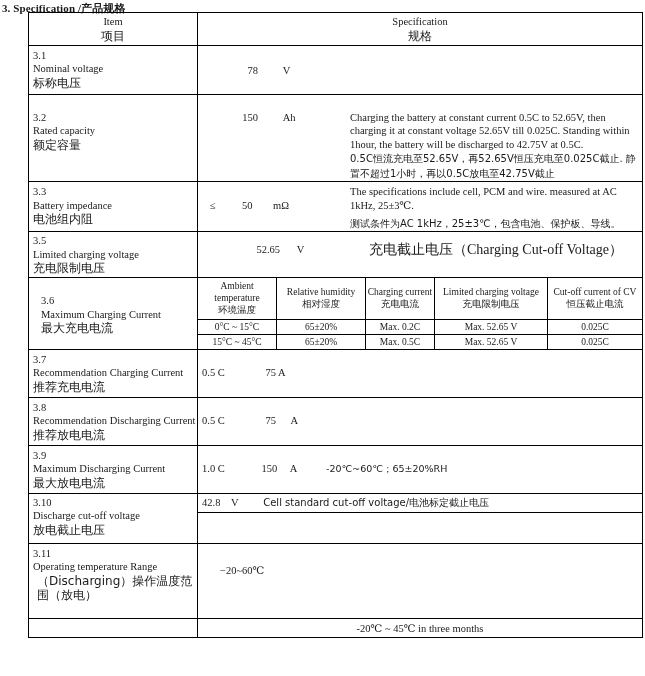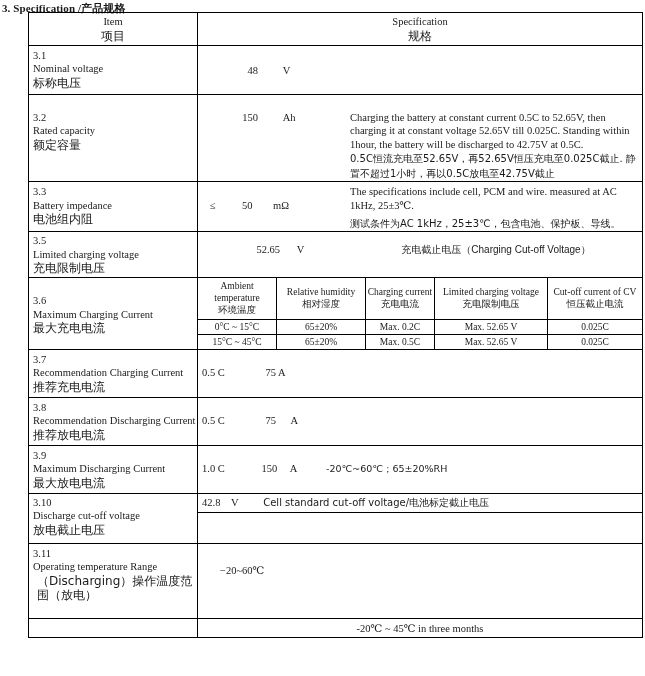--- a/index.html
+++ b/index.html
@@ -111,21 +111,21 @@
       <tr>
         <td class="col-item">
           <div class="item" style="padding-top:3px;padding-bottom:4px;">
             <span class="num">3.1</span>
             <span class="en">Nominal voltage</span>
             <span class="cn">标称电压</span>
           </div>
         </td>
         <td class="spec-cell">
           <div class="valrow" style="padding-top:18px;padding-left:4px;">
-            <span class="v-num" style="width:56px;">48</span>
+            <span class="v-num" style="width:56px;">78</span>
             <span class="v-unit" style="padding-left:22px;">V</span>
           </div>
         </td>
       </tr>
 
       <tr>
         <td class="col-item">
           <div class="item" style="padding-top:16px;padding-bottom:4px;">
             <span class="num">3.2</span>
             <span class="en">Rated capacity</span>
@@ -178,29 +178,29 @@
             <span class="cn">充电限制电压</span>
           </div>
         </td>
         <td class="spec-cell">
           <div class="split" style="padding-top:11px;">
             <div class="left">
               <span class="v-num" style="width:82px;text-align:right;">52.65</span>
               <span class="v-unit" style="padding-left:14px;">V</span>
             </div>
             <div class="right" style="text-align:center;">
-              <span class="cn" style="font-family:Liberation Sans, sans-serif;font-size:10px;">充电截止电压（Charging Cut-off Voltage）</span>
-            </div>
-          </div>
-        </td>
-      </tr>
-
-      <tr>
-        <td class="col-item">
-          <div class="item" style="padding-top:16px;padding-bottom:4px;">
+              <span class="cn" style="font-family:Liberation Serif, serif;font-size:14px;">充电截止电压（Charging Cut-off Voltage）</span>
+            </div>
+          </div>
+        </td>
+      </tr>
+
+      <tr>
+        <td class="col-item">
+          <div class="item" style="padding-top:16px;padding-bottom:4px;margin-left:8px;">
             <span class="num">3.6</span>
             <span class="en">Maximum Charging Current</span>
             <span class="cn">最大充电电流</span>
           </div>
         </td>
         <td class="spec-cell" style="padding:0;">
           <div class="sub-wrap">
             <table class="sub">
               <tbody>
                 <tr>

